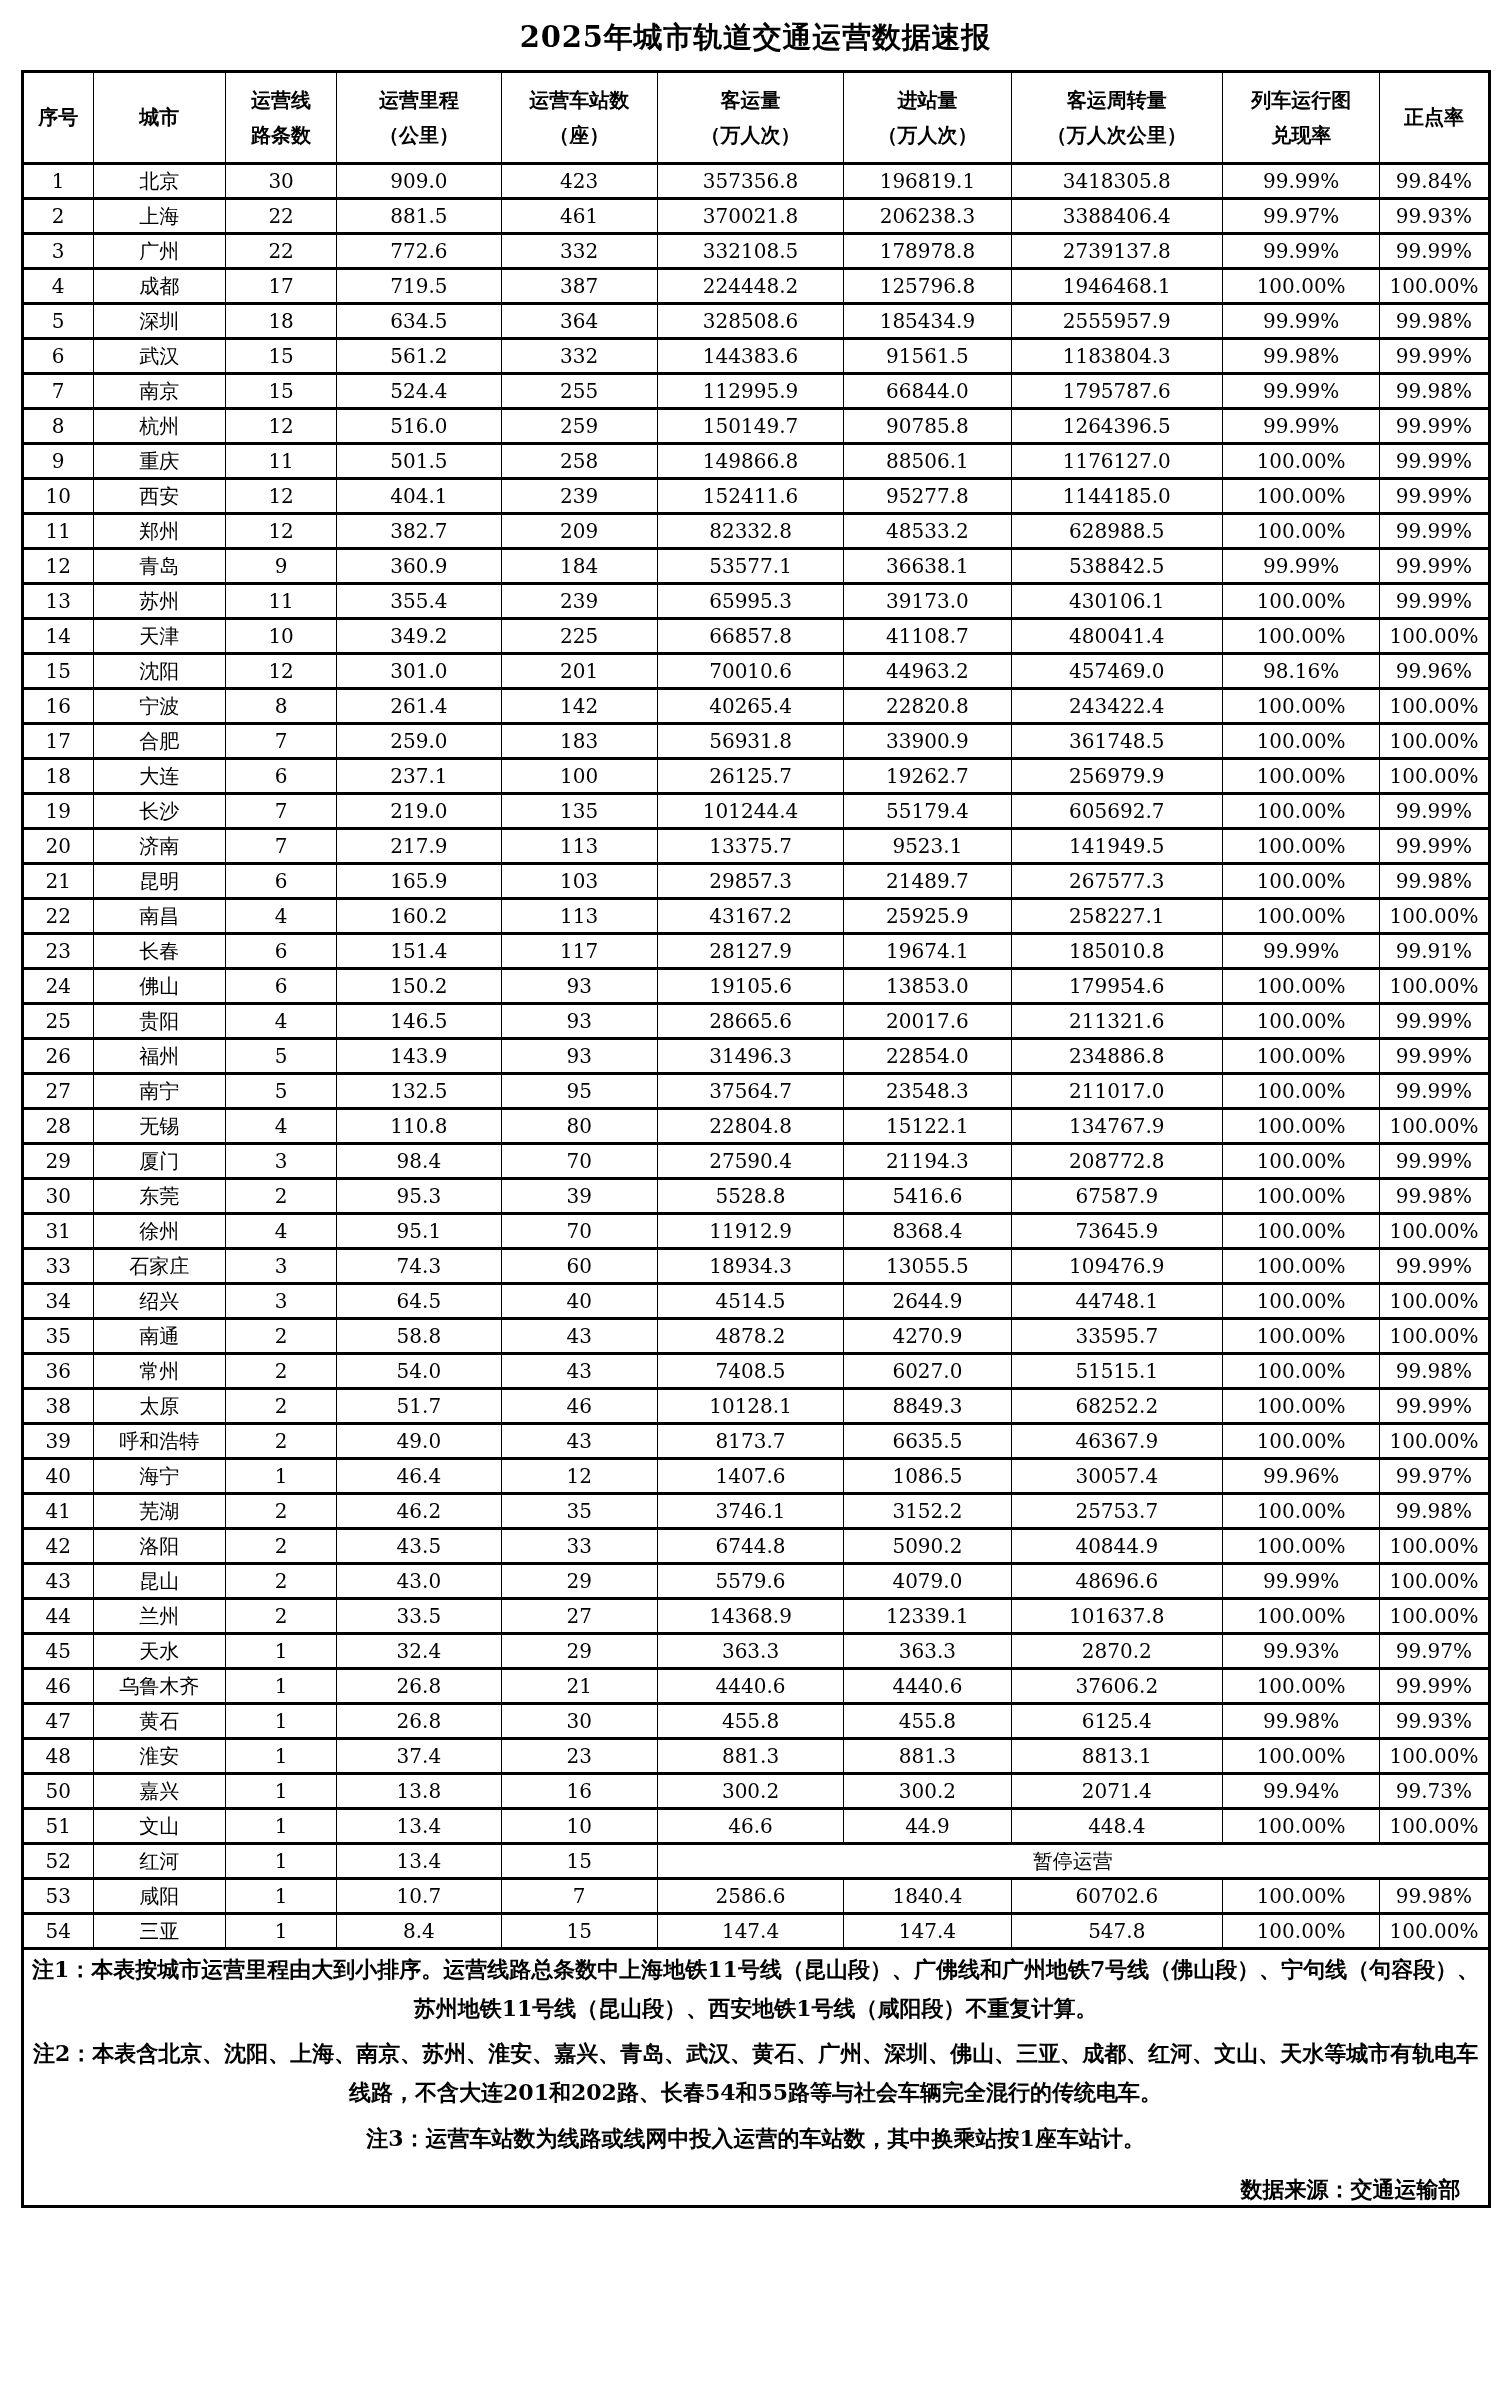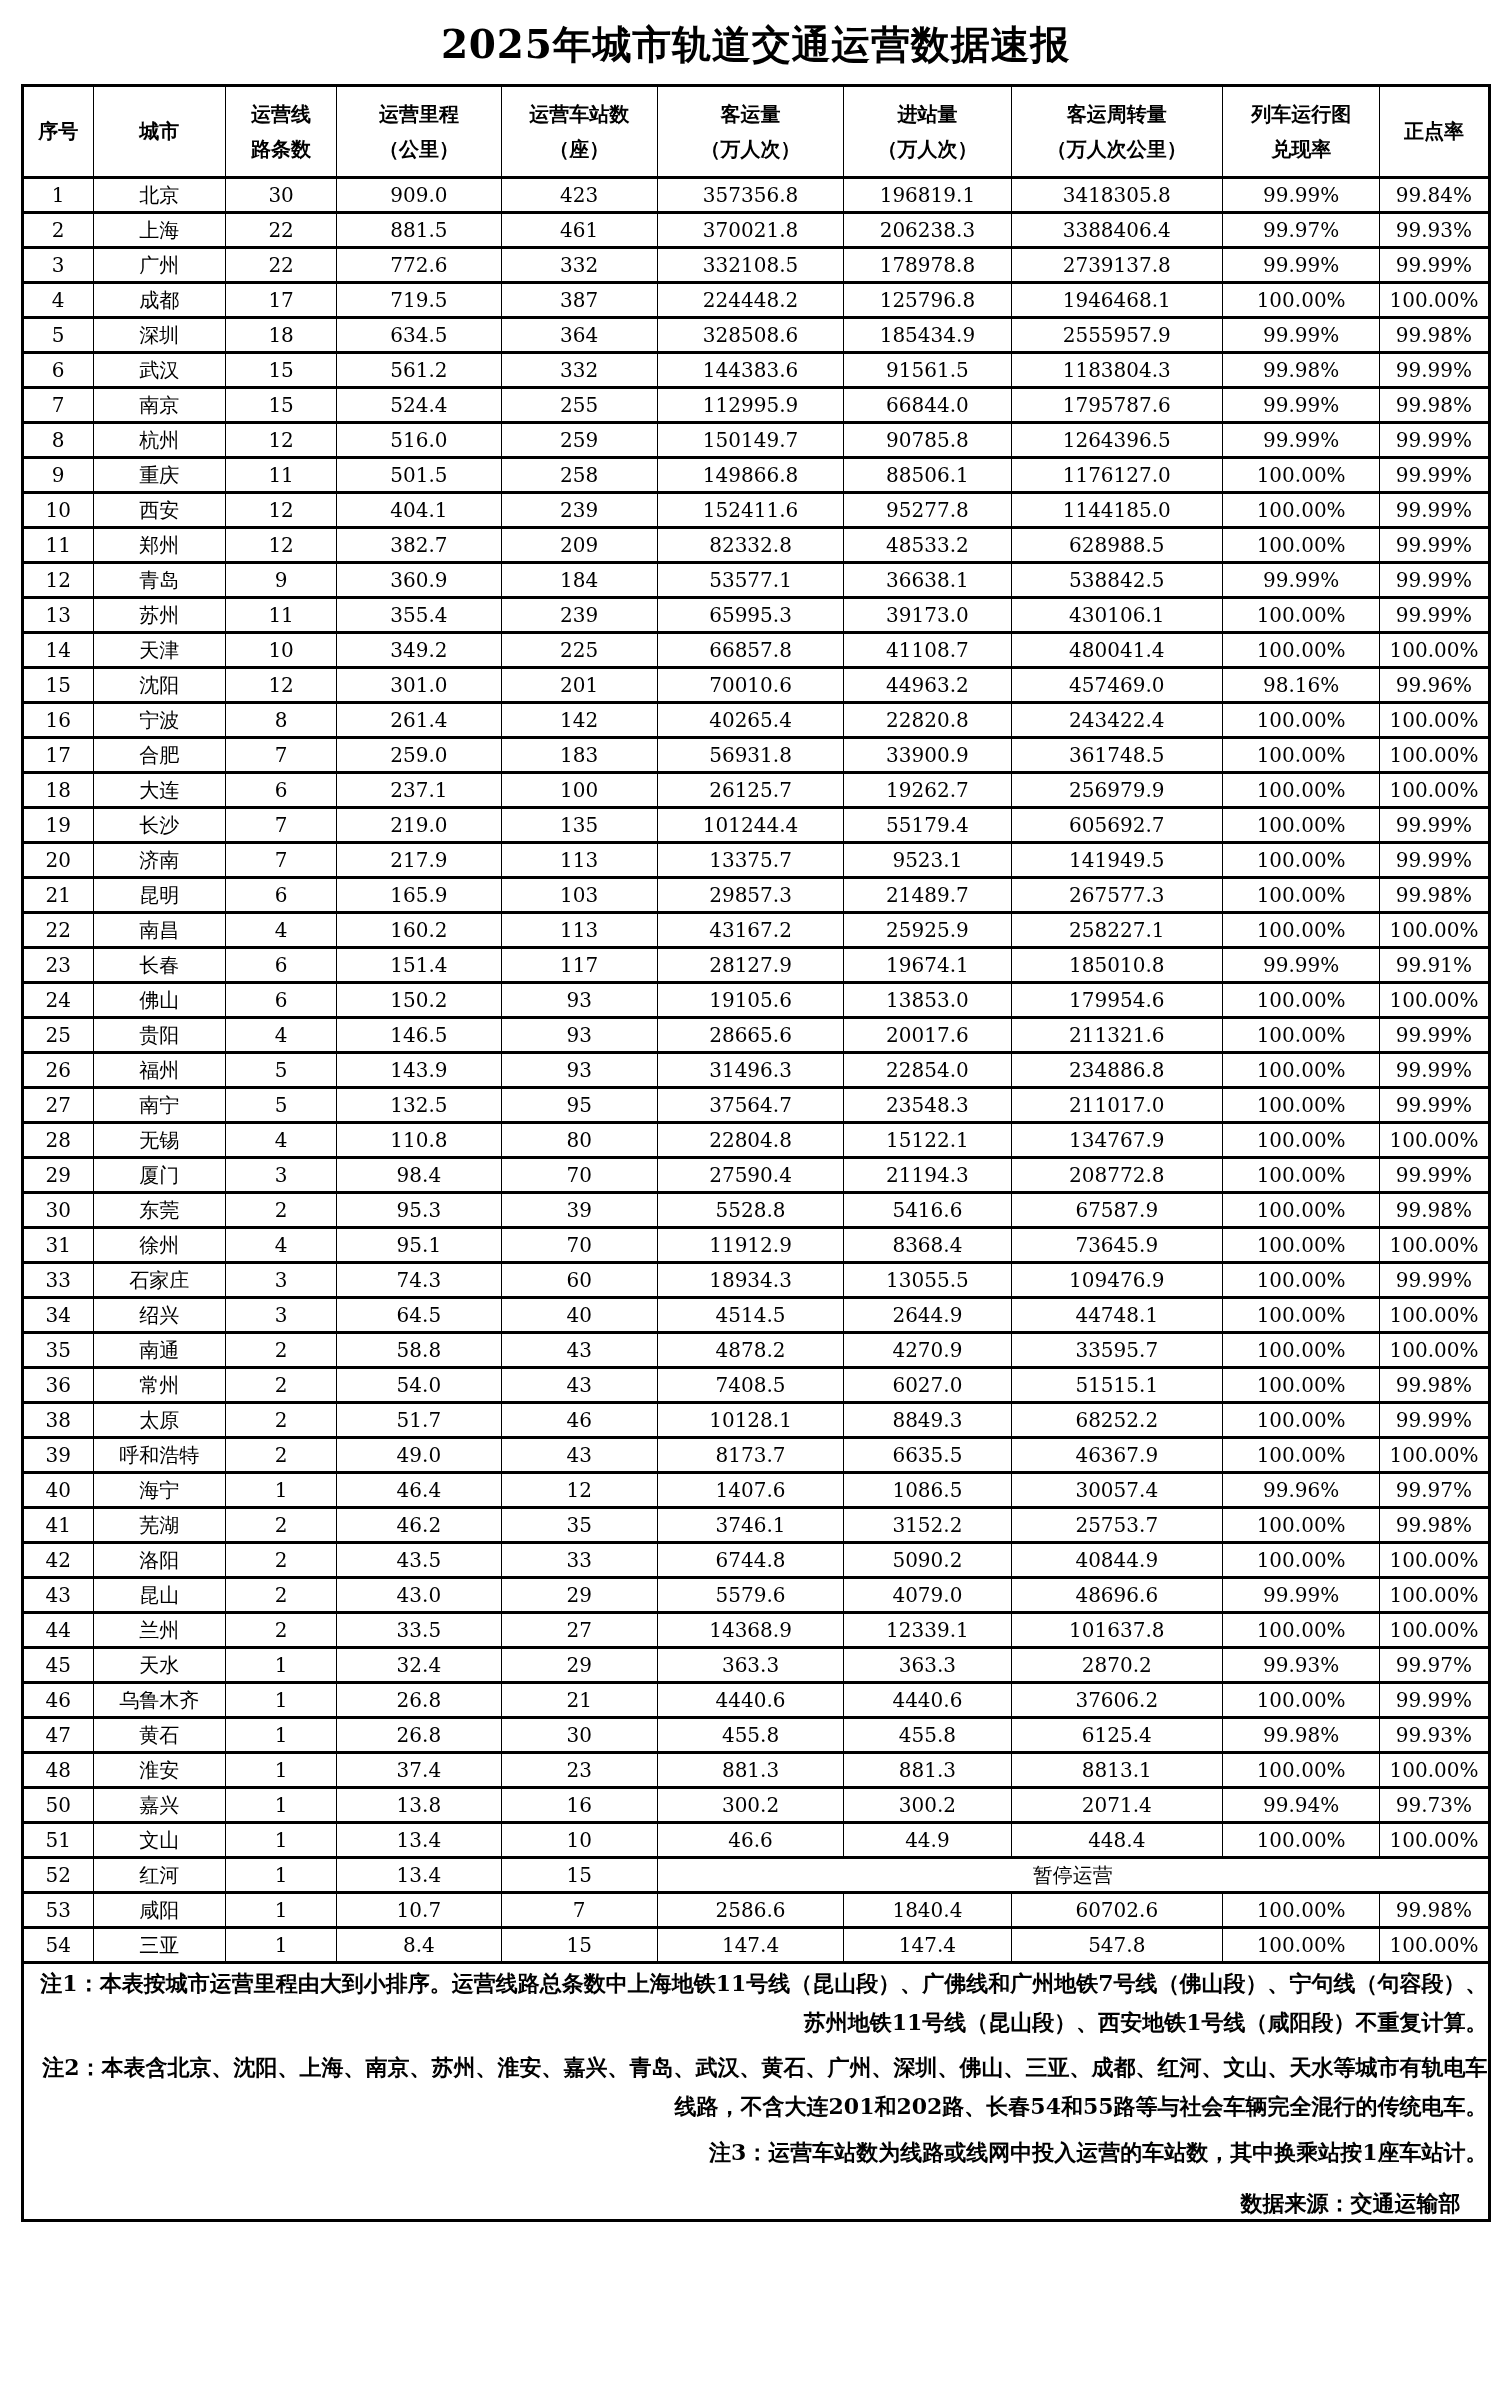--- a/index.html
+++ b/index.html
@@ -5,21 +5,21 @@
   html,body{margin:0;padding:0;background:#ffffff;}
   body{
     width:1511px;height:2401px;
     font-family:"DejaVu Serif","Liberation Serif",serif;
     color:#000;
     -webkit-font-smoothing:antialiased;
   }
   .page{padding:7.6px 20.6px 0 20.6px;}
   .title{
     text-align:center;
-    font-size:39px;
+    font-size:29px;
     font-weight:bold;
     margin:10.7px 0 12.2px 0;
     letter-spacing:0.8px;
   }
   table.report{
     width:1470px;
     border-collapse:collapse;
     table-layout:fixed;
     border:3.8px solid #000;
   }
@@ -48,21 +48,21 @@
   td.notes-cell{
     text-align:left;
     padding:32px 10.7px 20px 7.6px;
     border-top-width:3.8px;
   }
   .note{
     margin:0 0 6.1px 0;
     font-size:22px;
     font-weight:bold;
     line-height:1.78;
-    text-align:right;
+    text-align:center;
   }
   .source{
     margin:17px 0 0 0;
     font-size:22px;
     font-weight:bold;
     text-align:right;
     padding-right:27px;
   }
 </style>
 </head>

